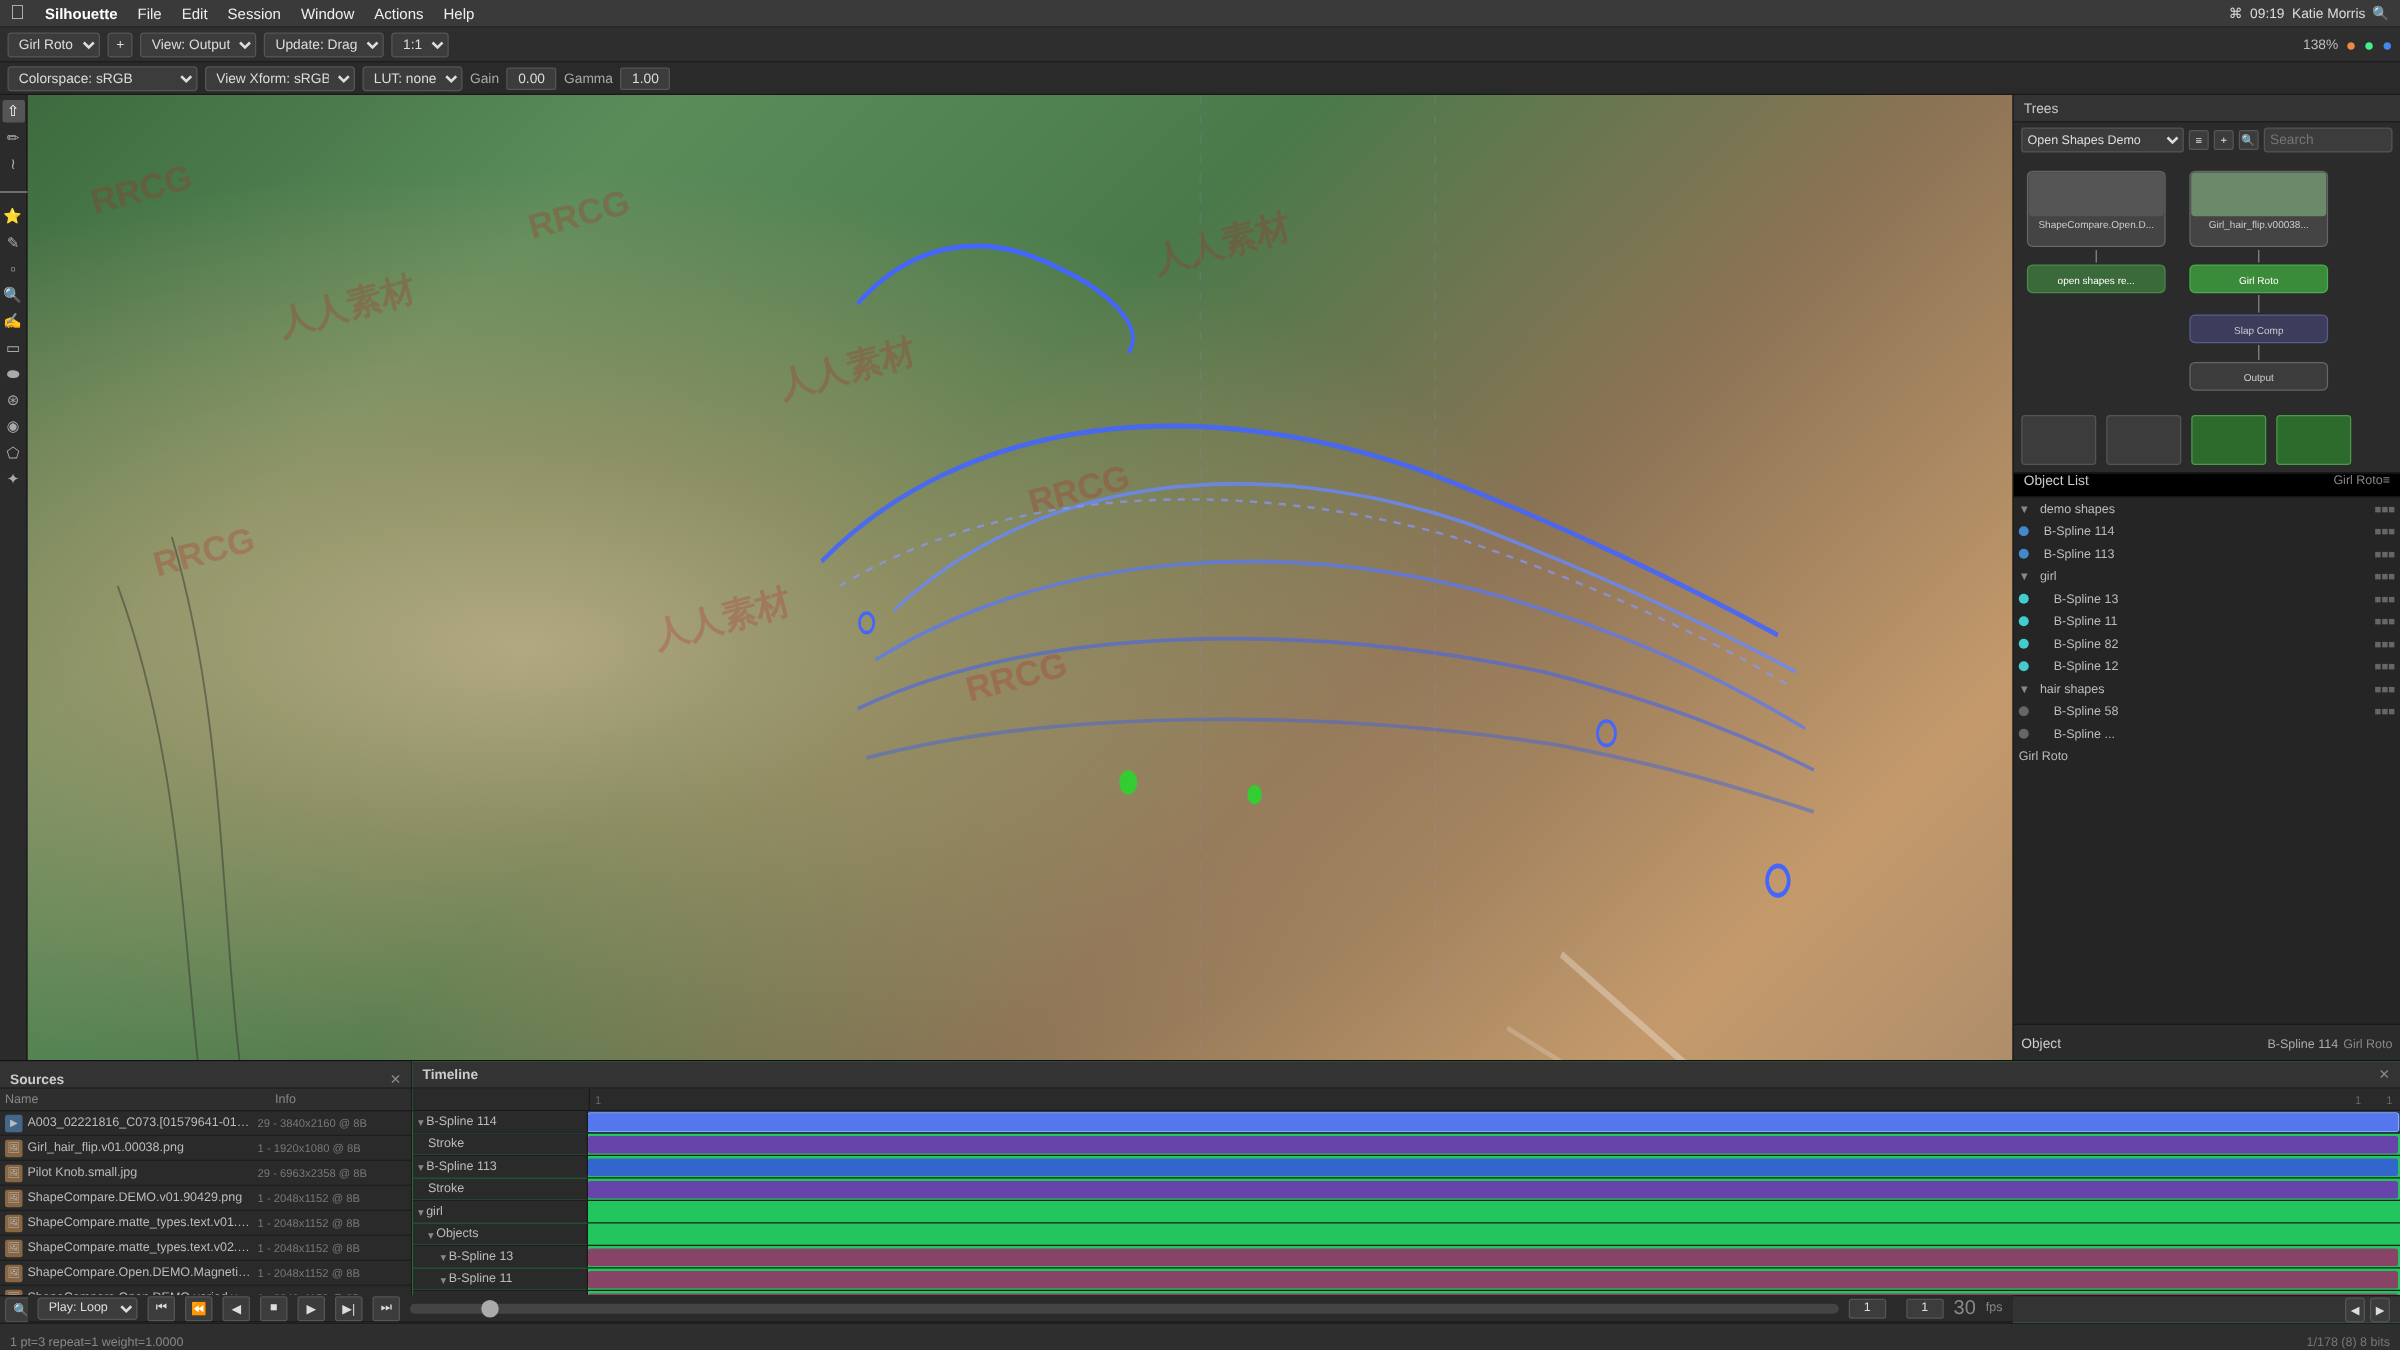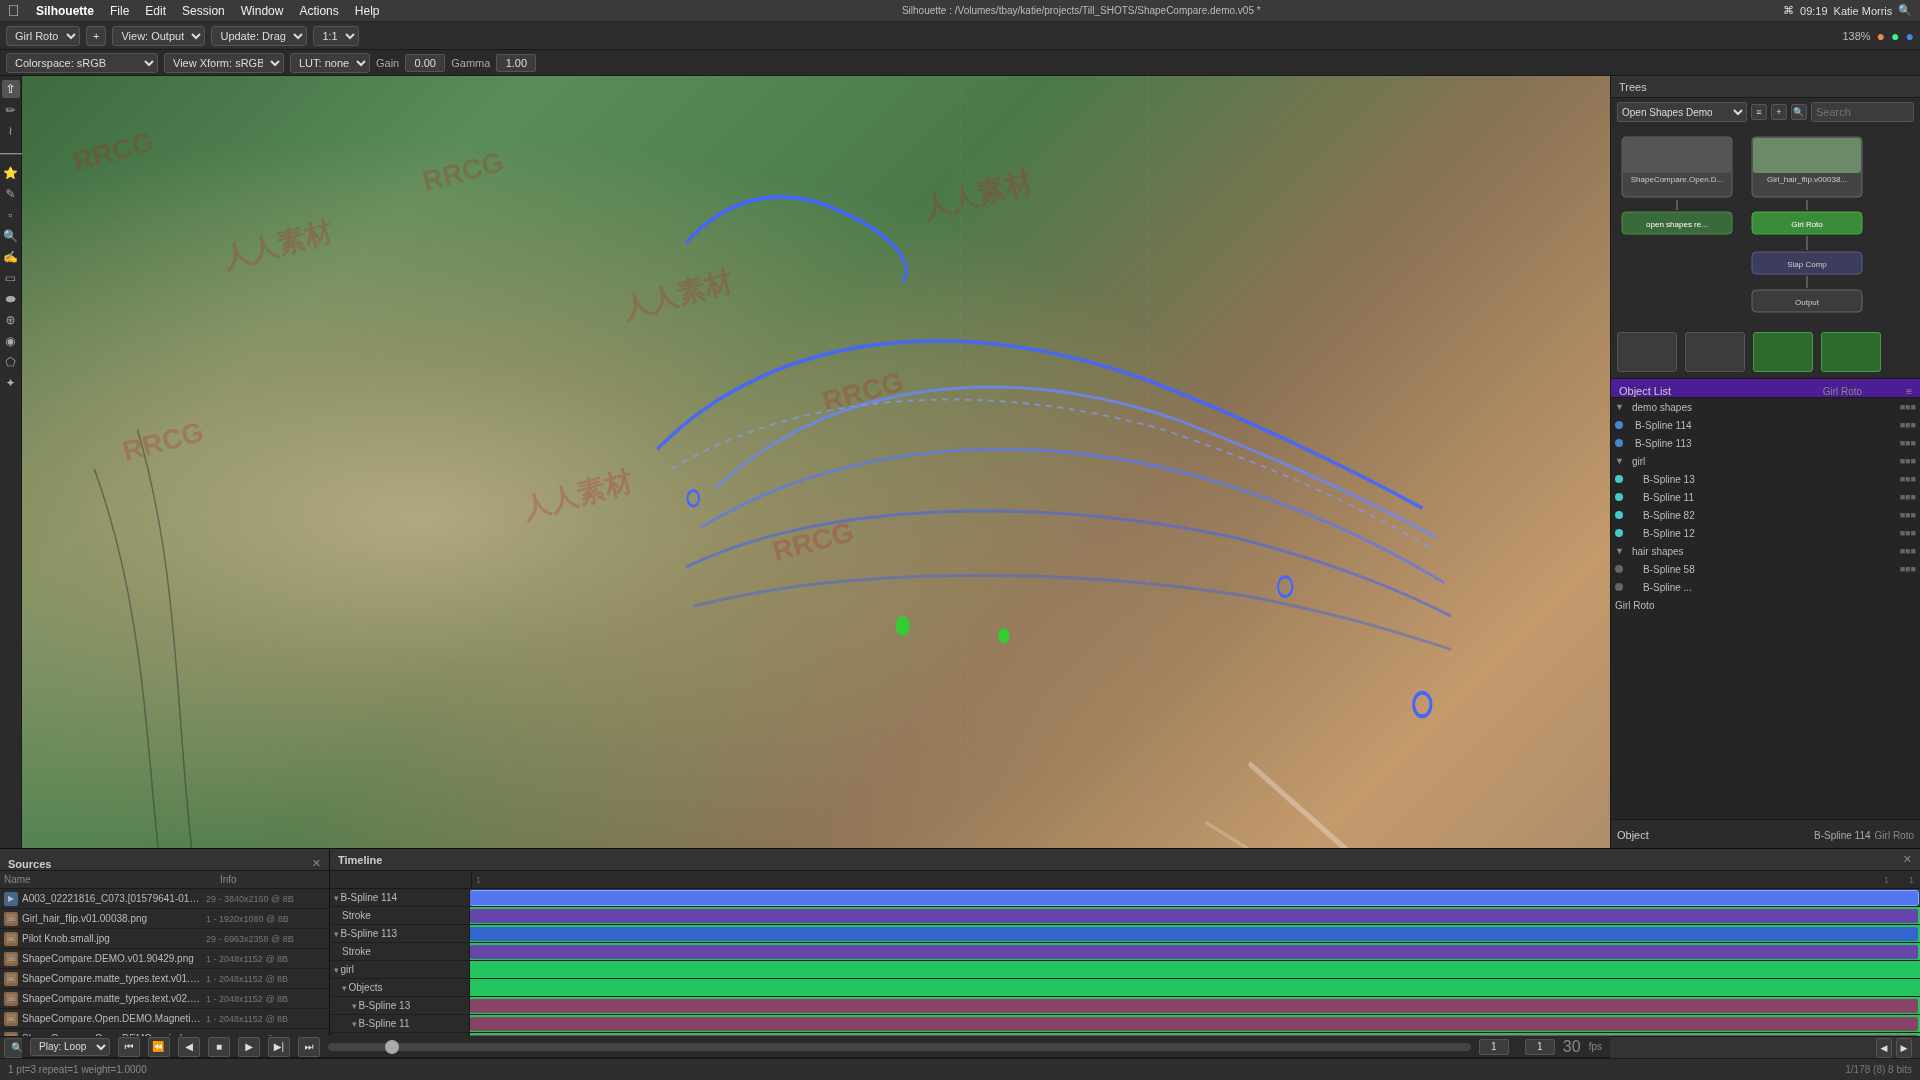--- a/index.html
+++ b/index.html
@@ -112,22 +112,22 @@
       display: flex; gap: 8px; padding: 6px; flex-wrap: wrap;
     }
     .mini-node {
       width: 60px; height: 40px; background: #3c3c3c; border: 1px solid #555;
       border-radius: 3px; position: relative; overflow: hidden;
     }
     .mini-node-green { background: #2d6b2d; border-color: #4a9a4a; }
 
     
     #object-list-header {
-      background: #4c1d95; height: 20px; display: flex; align-items: flex-end;
-      padding: 0 8px; font-size: 11px; color: #ccc; border-top: 1px solid #1a1a1a; border-bottom: 1px solid #1a1a1a; gap: 44px;
+      background: #000000; height: 20px; display: flex; align-items: flex-start;
+      padding: 0 8px; font-size: 11px; color: #ccc; border-top: 1px solid #1a1a1a; border-bottom: 1px solid #1a1a1a;
     }
     #object-list { flex: 1; overflow-y: auto; background: #252525; }
     .obj-item {
       height: 18px; display: flex; align-items: center; padding: 0 4px; gap: 4px;
       cursor: pointer; font-size: 10px; color: #bbb;
     }
     .obj-item .indent1 { margin-left: 8px; }
     .obj-dot { width: 8px; height: 8px; border-radius: 50%; background: #666; flex-shrink: 0; }
     .obj-dot.blue { background: #4488cc; }
     .obj-dot.cyan { background: #44cccc; }
@@ -242,21 +242,21 @@
     }
     .bottom-tab {
       background: #3c3c3c; border: 1px solid #555; color: #bbb;
       height: 18px; font-size: 11px; padding: 0 10px; cursor: pointer; border-radius: 2px;
     }
     .bottom-tab.active { background: #555; color: #fff; }
 
     
     #status-bar {
       width: 100%; height: 22px; background: #2e2e2e;
-      display: flex; align-items: center; padding: 0 8px; gap: 8px;
+      display: flex; align-items: flex-end; padding: 0 8px; gap: 8px;
       border-top: 1px solid #1a1a1a; font-size: 10px; color: #888;
       position: absolute; bottom: 0; left: 0;
     }
 
     
     #viewer-timebar {
       height: 22px; background: #2a2a2a; display: flex; align-items: center;
       padding: 0 8px; gap: 8px; border-bottom: 1px solid #1a1a1a;
     }
     .timebar-input {
@@ -275,21 +275,20 @@
 
 <div id="menubar">
   <span style="font-size:16px;"></span>
   <span style="font-weight:bold;color:#fff;font-size:12px;">Silhouette</span>
   <span class="menu-item">File</span>
   <span class="menu-item">Edit</span>
   <span class="menu-item">Session</span>
   <span class="menu-item">Window</span>
   <span class="menu-item">Actions</span>
   <span class="menu-item">Help</span>
-  <span class="title-center" style="font-size:10px;">Silhouette : /Volumes/tbay/katie/projects/Till_SHOTS/ShapeCompare.demo.v05 *</span>
   <div class="right-icons">
     <span>⌘</span>
     <span>09:19</span>
     <span>Katie Morris</span>
     <span>🔍</span>
   </div>
 </div>
 
 <div id="toolbar2">
   <select class="toolbar-select">

